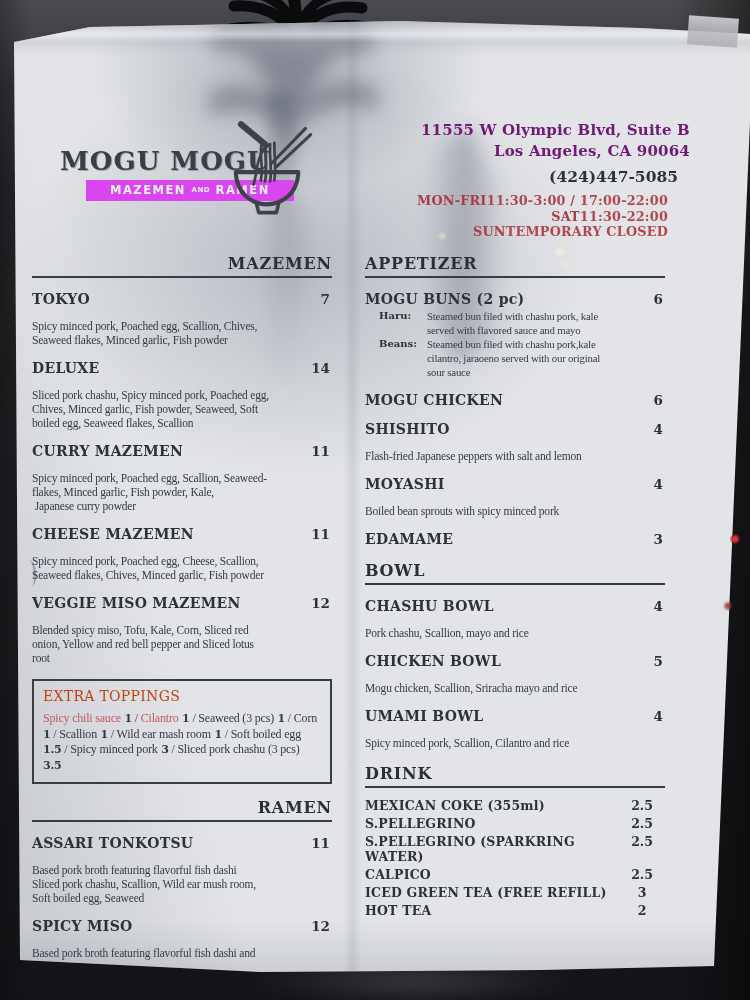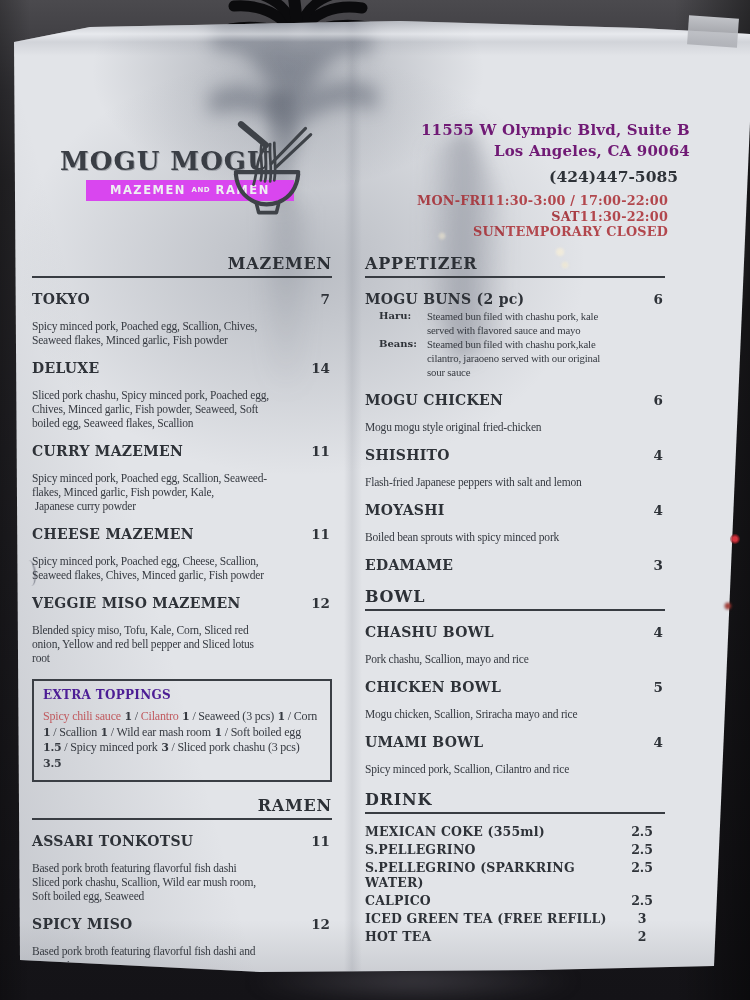--- a/index.html
+++ b/index.html
@@ -74,21 +74,21 @@
   .item-name{font-weight:bold;font-size:14px;letter-spacing:.3px;color:#2e3238;}
   .item-price{font-weight:bold;font-size:13.5px;padding-right:2px;color:#2e3238;}
   .item-desc{font-family:"Liberation Serif",serif;font-size:11.5px;letter-spacing:-.2px;line-height:14px;margin-top:12px;
     white-space:pre-wrap;color:#363a41;}
   .subitems{margin:2px 0 0 14px;}
   .subitem{display:flex;}
   .sub-label{font-weight:bold;font-size:10px;line-height:14px;flex:0 0 48px;color:#2e3238;}
   .sub-text{font-family:"Liberation Serif",serif;font-size:10.8px;letter-spacing:-.2px;line-height:14px;white-space:pre-wrap;color:#363a41;}
 
   .toppings-box{margin-top:14px;border:2px solid #3a3e44;padding:7px 9px 9px;}
-  .toppings-title{font-weight:bold;font-size:12px;letter-spacing:.3px;color:#4c1d95;}
+  .toppings-title{font-weight:normal;font-size:14px;letter-spacing:.3px;color:#c2410c;}
   .toppings-body{font-family:"Liberation Serif",serif;font-size:12px;line-height:15.5px;letter-spacing:-.2px;margin-top:7px;color:#363a41;}
   .toppings-body b{font-family:"DejaVu Serif",serif;font-size:11px;}
   .toppings-body .red{color:var(--accent-red,#c05a5f);}
 
   .drink-row{display:flex;justify-content:space-between;margin-top:3px;align-items:baseline;}
   .drink-row .dname{font-weight:bold;font-size:12.5px;letter-spacing:.2px;color:#2e3238;}
   .drink-row .dprice{font-weight:bold;font-size:12.5px;flex:0 0 46px;text-align:center;color:#2e3238;}
   .drink-list{margin-top:10px;}
 </style>
 </head>
@@ -276,21 +276,20 @@
 cilantro, jaraoeno served with our original
 sour sauce</span>
                 </div>
               </div>
             </div>
             <div class="menu-item">
               <div class="item-row">
                 <span class="item-name">MOGU CHICKEN</span>
                 <span class="item-price">6</span>
               </div>
-              <div class="item-desc">Mogu mogu style original fried-chicken</div>
             </div>
             <div class="menu-item">
               <div class="item-row">
                 <span class="item-name">SHISHITO</span>
                 <span class="item-price">4</span>
               </div>
               <div class="item-desc">Flash-fried Japanese peppers with salt and lemon</div>
             </div>
             <div class="menu-item">
               <div class="item-row">

